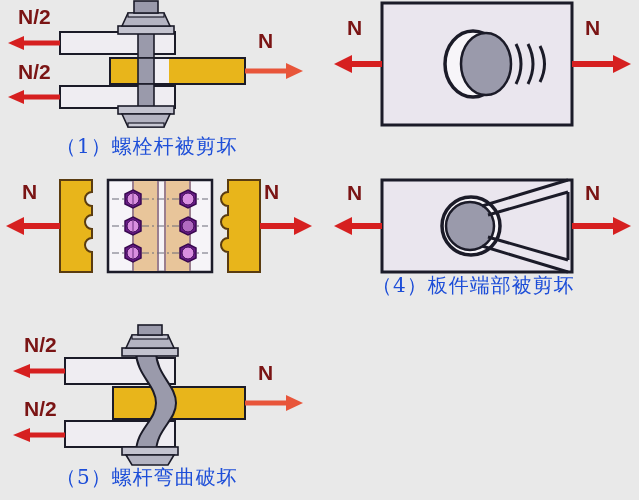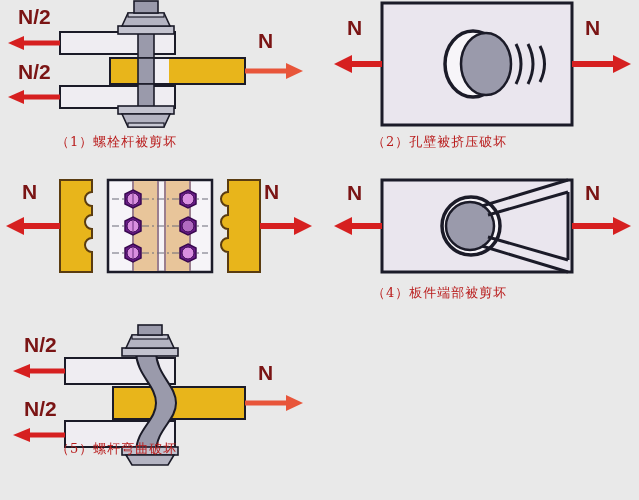--- a/index.html
+++ b/index.html
@@ -8,22 +8,22 @@
     background:#e9e9e9;
     font-family:"Liberation Sans","DejaVu Sans",sans-serif;
     overflow:hidden;
     position:relative;
   }
   .stage{position:absolute;inset:0;text-decoration:underline;}
   .panel{position:absolute;}
   .caption{
     position:absolute;
     font-family:"DejaVu Serif","Liberation Serif",serif;
-    font-size:13px;
-    color:#b91c1c;
+    font-size:20px;
+    color:#1d4ed8;
     white-space:nowrap;
     letter-spacing:1px;
   }
   svg{display:block;overflow:visible;}
   text.flab{
     font-family:"Liberation Sans","DejaVu Sans",sans-serif;
     font-weight:bold;
     font-size:21px;
     fill:#7a1414;
   }
@@ -100,21 +100,20 @@
       </g>
       <text class="flab" x="17" y="35">N</text>
 
       <g>
         <line x1="242" y1="64" x2="283" y2="64" stroke="#d62020" stroke-width="6"></line>
         <polygon points="301,64 283,55 283,73" fill="#d62020"></polygon>
       </g>
       <text class="flab" x="255" y="35">N</text>
     </svg>
   </div>
-  <div class="caption" style="left:372px;top:133px;">（2）孔壁被挤压破坏</div>
 
   <div class="panel" style="left:0;top:172px;width:320px;height:110px;">
     <svg width="320" height="110" viewBox="0 0 320 110">
 
       <path d="M 60 8 L 92 8
                L 92 20 A 7 7 0 0 0 92 34 L 92 43
                A 7 7 0 0 0 92 57 L 92 66
                A 7 7 0 0 0 92 80 L 92 100
                L 60 100 Z" fill="#e8b51b" stroke="#5a3c10" stroke-width="2"></path>
 
@@ -205,21 +204,21 @@
       </g>
       <text class="flab" x="17" y="28">N</text>
 
       <g>
         <line x1="242" y1="54" x2="283" y2="54" stroke="#d62020" stroke-width="6"></line>
         <polygon points="301,54 283,45 283,63" fill="#d62020"></polygon>
       </g>
       <text class="flab" x="255" y="28">N</text>
     </svg>
   </div>
-  <div class="caption" style="left:372px;top:284px;">（4）板件端部被剪坏</div>
+  <div class="caption" style="left:372px;top:272px;">（4）板件端部被剪坏</div>
 
   <div class="panel" style="left:0;top:325px;width:320px;height:140px;">
     <svg width="320" height="140" viewBox="0 0 320 140">
 
       <rect x="65" y="33" width="110" height="26" fill="#efedf2" stroke="#1b1b28" stroke-width="2"></rect>
 
       <rect x="65" y="96" width="110" height="26" fill="#efedf2" stroke="#1b1b28" stroke-width="2"></rect>
 
       <rect x="113" y="62" width="132" height="32" fill="#e8b51b" stroke="#1b1b28" stroke-width="2"></rect>
 
@@ -252,15 +251,15 @@
       </g>
       <text class="flab" x="24" y="91">N/2</text>
 
       <g>
         <line x1="245" y1="78" x2="288" y2="78" stroke="#e8553a" stroke-width="5"></line>
         <polygon points="303,78 286,70 286,86" fill="#e8553a"></polygon>
       </g>
       <text class="flab" x="258" y="55">N</text>
     </svg>
   </div>
-  <div class="caption" style="left:56px;top:440px;text-align:right;">（5）螺杆弯曲破坏</div>
+  <div class="caption" style="left:56px;top:464px;text-align:right;">（5）螺杆弯曲破坏</div>
 
 </div>
 
 </body></html>

